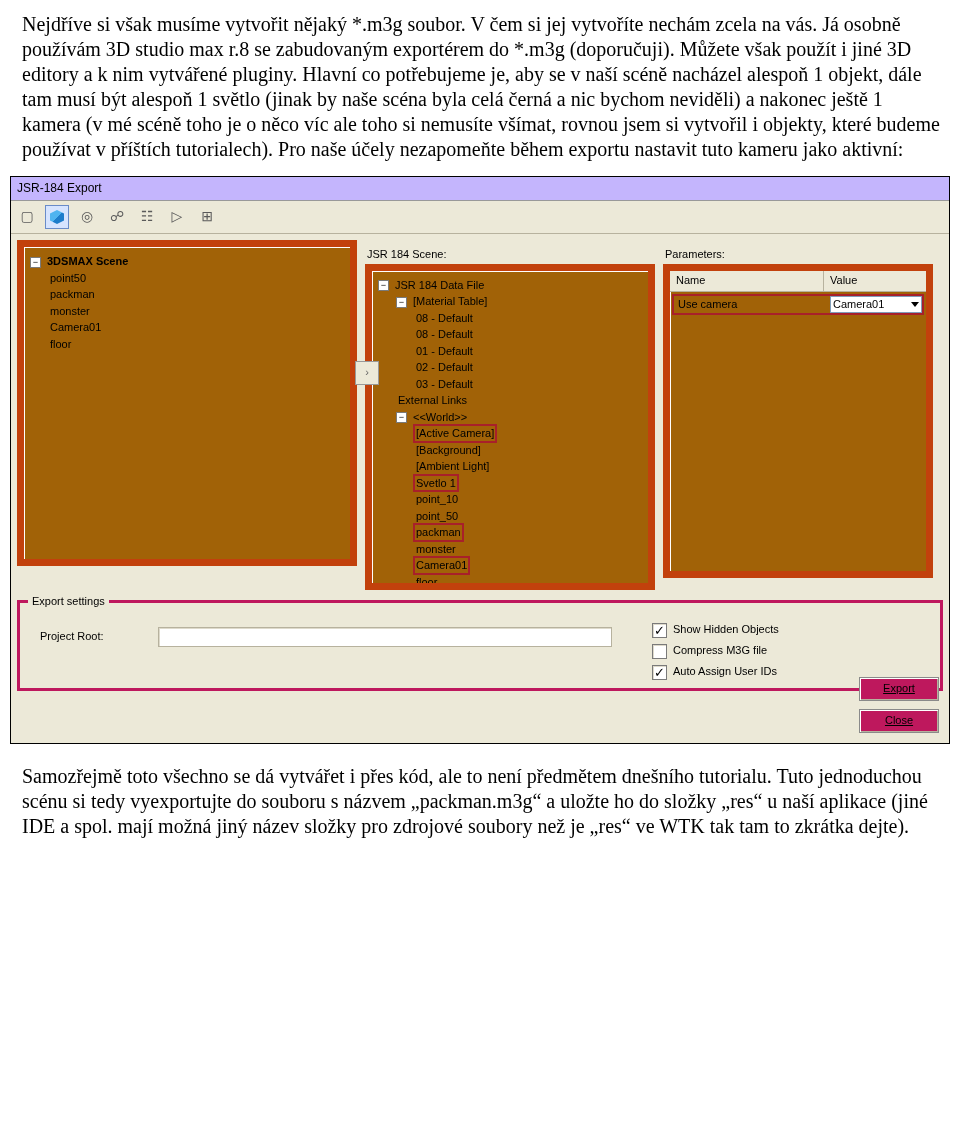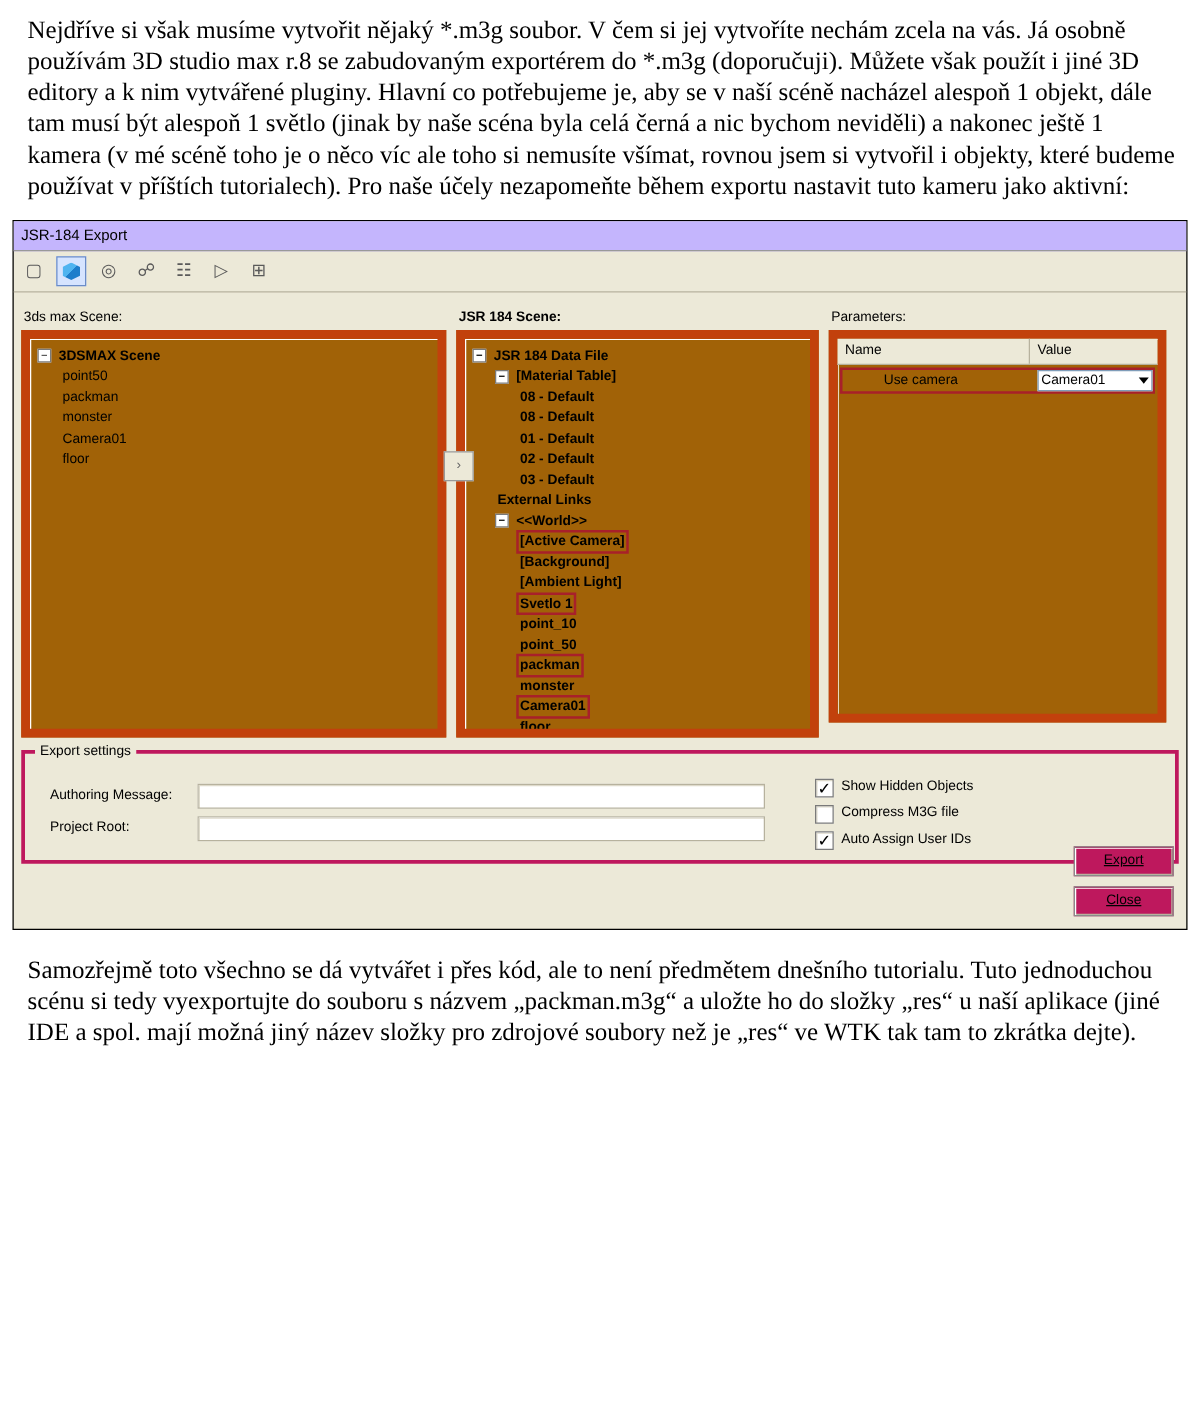--- a/index.html
+++ b/index.html
@@ -69,21 +69,21 @@
     box-shadow: inset 1px 1px 0 #fff;
     position: relative;
   }
   .pane-label {
     font-size: 11px;
     margin: 8px 0 2px 2px;
     color: #000;
   }
   .col { display:flex; flex-direction:column; }
   .col.left  { width: 340px; }
-  .col.mid   { width: 290px; font-weight: bold; }
+  .col.mid   { width: 290px; }
   .col.right { width: 270px; }
 
   .tree { padding: 6px 4px 6px 4px; height: 300px; overflow:hidden; line-height:1.5; font-size:11px;}
   .tree ul { list-style:none; margin:0; padding-left:18px; }
   .tree > ul { padding-left:2px;}
   .minus {
     display:inline-flex; width:9px; height:9px; border:1px solid #7a7a7a; background:#fff;
     align-items:center; justify-content:center; font-size:9px; line-height:1; margin-right:4px;
     vertical-align:middle;
   }
@@ -97,21 +97,21 @@
     display:flex; align-items:center; justify-content:center; color:#666;
   }
 
   .params-head {
     display:flex; background:#ece9d8; border-bottom:1px solid #b7b29e; font-size:11px;
   }
   .params-head div { padding:3px 6px; border-right:1px solid #b7b29e;}
   .phn { flex:1; }
   .phv { width:90px; border-right:none !important;}
   .params-body { padding:0; height:278px; }
-  .params-row { display:flex; border:2px solid #a8202a; margin:2px;padding-left:29px;}
+  .params-row { display:flex; border:2px solid #a8202a; margin:2px;}
   .params-row .cell { flex:1; padding:2px 4px; font-size:11px;}
   .params-row .cellv {
     width:86px; border:1px solid #7f9db9; background:#fff; padding:0 2px;
     display:flex; align-items:center; justify-content:space-between; font-size:11px;
   }
   .dd { width:0;height:0;border-left:4px solid transparent;border-right:4px solid transparent;border-top:5px solid #000; margin-left:4px;}
 
   .groupbox {
     margin: 10px 6px 6px 6px;
     border:3px solid #be185d;
@@ -170,21 +170,20 @@
       </div>
     <div class="tbtn">◎</div>
     <div class="tbtn">☍</div>
     <div class="tbtn">☷</div>
     <div class="tbtn">▷</div>
     <div class="tbtn">⊞</div>
   </div>
 
   <div class="panes">
     <div class="col left">
-      <div class="pane-label">3ds max Scene:</div>
       <div class="pane tree">
         <ul>
           <li><span class="minus">−</span><span class="it bold">3DSMAX Scene</span>
             <ul>
               <li><span class="it">point50</span></li>
               <li><span class="it">packman</span></li>
               <li><span class="it">monster</span></li>
               <li><span class="it">Camera01</span></li>
               <li><span class="it">floor</span></li>
             </ul>
@@ -249,24 +248,20 @@
     </div>
   </div>
 
   <div class="xferbox">›</div>
 
   <div class="groupbox">
     <div class="gtitle">Export settings</div>
     <div class="settings-row">
       <div class="settings-left">
         <div class="form-row">
-          <div class="lbl">Authoring Message:</div>
-          <div class="tin"></div>
-        </div>
-        <div class="form-row">
           <div class="lbl">Project Root:</div>
           <div class="tin"></div>
         </div>
       </div>
       <div class="settings-right opts">
         <div class="opt">
           <span class="chk">✓</span>
           <span>Show Hidden Objects</span>
         </div>
         <div class="opt">

